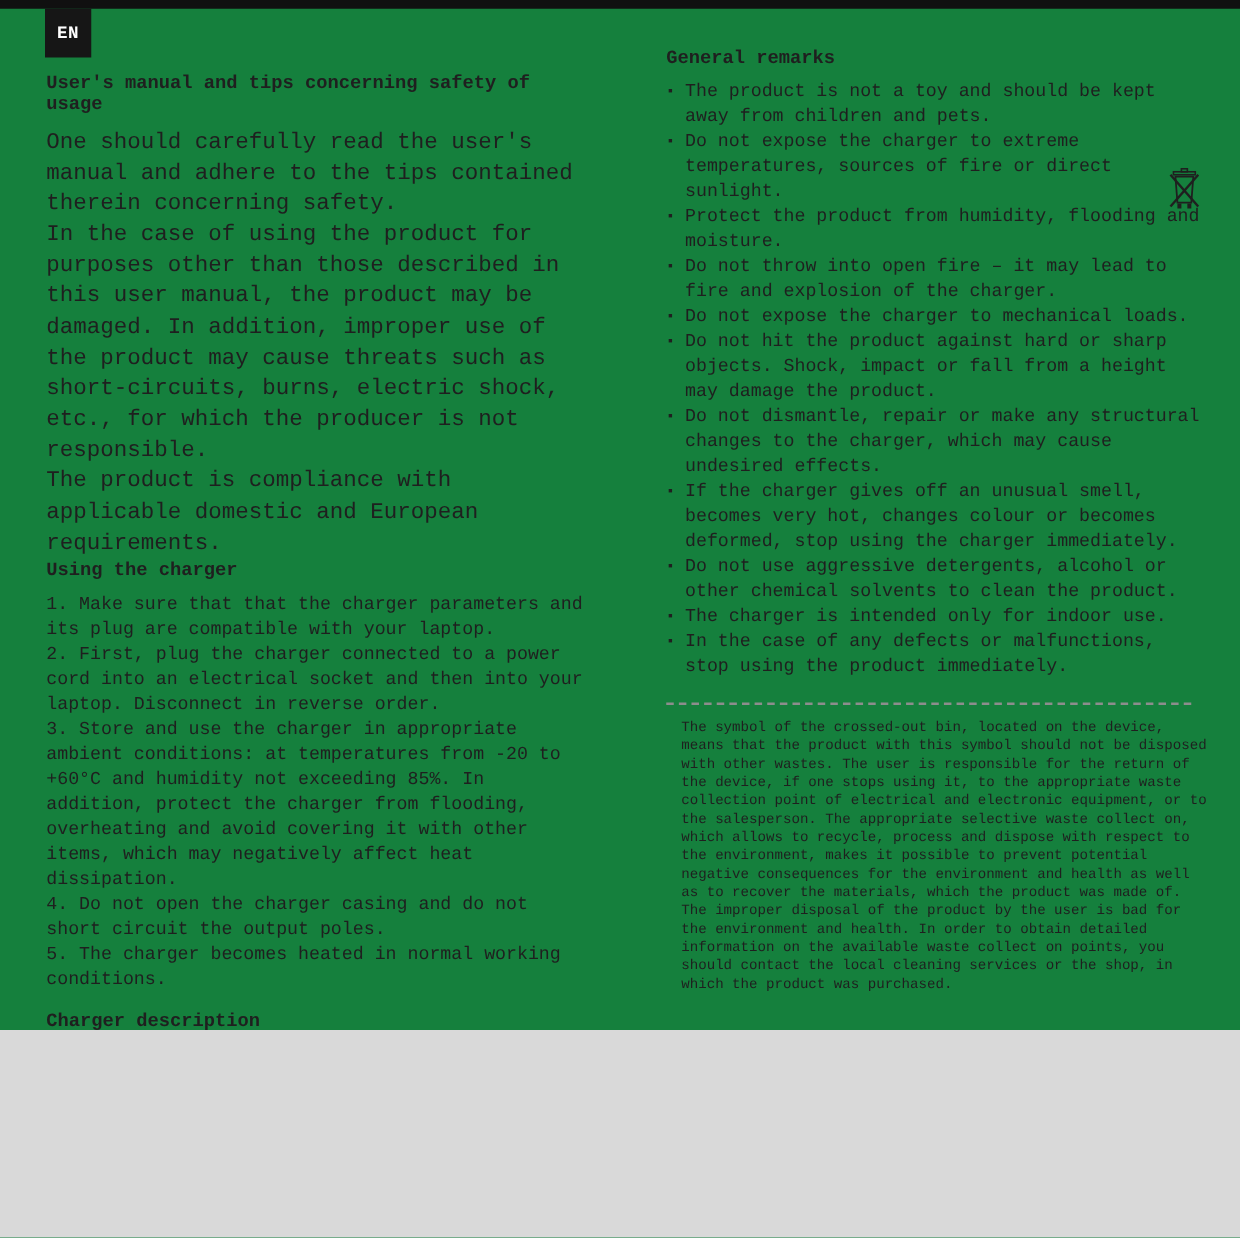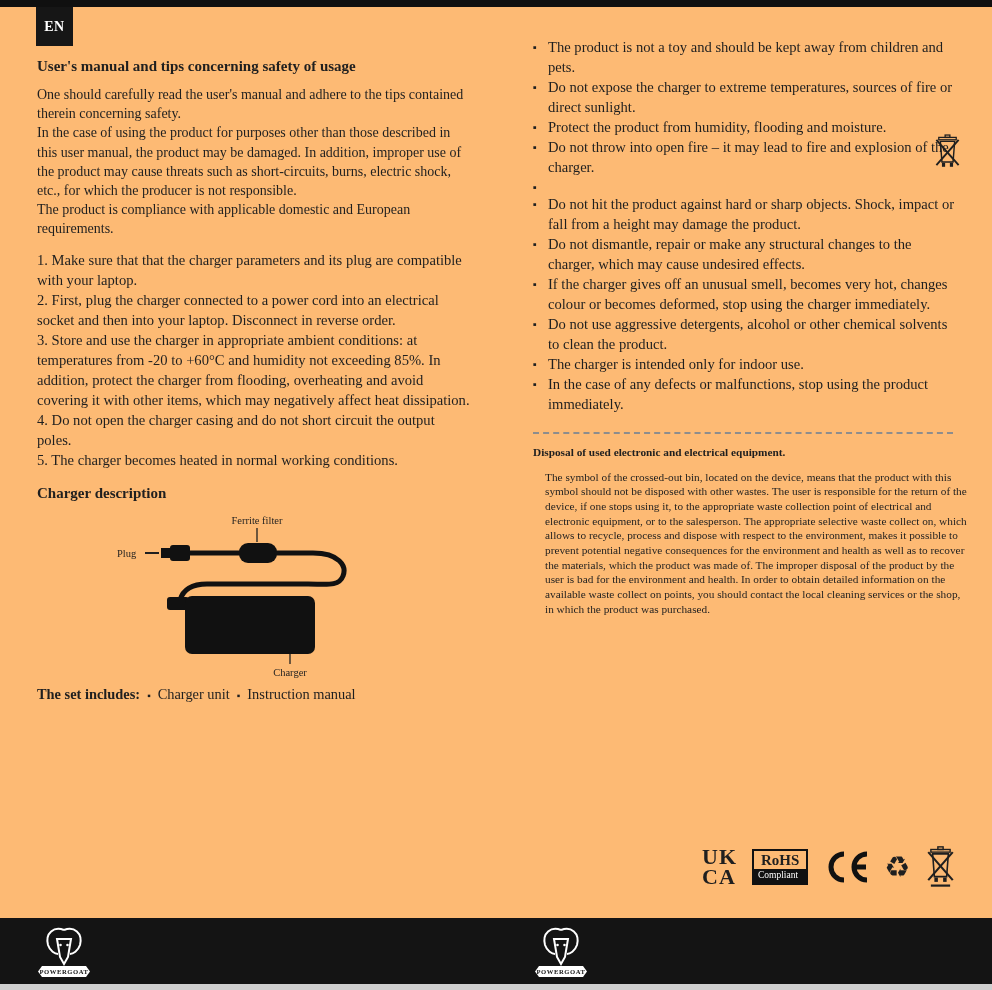--- a/index.html
+++ b/index.html
@@ -1,25 +1,25 @@
 <!DOCTYPE html>
 <html><head>
 <meta charset="utf-8">
 <style>
   html,body{margin:0;padding:0;background:#d9d9d9;}
-  .page{position:relative;width:992px;height:990px;background:#fdba74;overflow:hidden;
-        font-family:Liberation Serif, serif;color:#1f1f1f;}
+  .page{position:relative;width:992px;height:824px;background:#15803d;overflow:hidden;
+        font-family:Liberation Mono, monospace;color:#1f1f1f;}
   .topbar{position:absolute;top:0;left:0;width:100%;height:7px;background:#101010;}
   .lang-badge{position:absolute;top:7px;left:36px;width:37px;height:39px;background:#161616;
         color:#fff;display:flex;align-items:center;justify-content:center;
         font-weight:bold;font-size:14px;letter-spacing:.5px;}
   .col-left{position:absolute;left:37px;top:58px;width:434px;}
   .col-right{position:absolute;left:533px;top:38px;width:428px;}
   .sec-h{font-size:15px;font-weight:bold;margin:0 0 10px;}
-  .body-text{font-size:14px;line-height:1.37;white-space:pre-line;margin:0 0 13px;}
+  .body-text{font-size:18px;line-height:1.37;white-space:pre-line;margin:0 0 1px;}
   .num-item{font-size:14.6px;line-height:1.37;margin:0;}
   .num-list{margin:0 0 14px;}
   .bullet{display:flex;font-size:14.6px;line-height:1.37;}
   .bullet .marker{flex:0 0 15px;font-size:11px;padding-top:2px;}
   .divider{border:0;border-top:2px dashed #8d8d8d;margin:17px 0 12px;width:420px;}
   .disposal-h{font-size:11.3px;font-weight:bold;margin:0 0 7px;}
   .disposal-b{font-size:11.3px;line-height:1.3;margin:12px;width:422px;}
   .set-line{font-size:14.4px;display:flex;align-items:baseline;gap:7px;}
   .set-line .lbl{font-weight:bold;}
   .set-line .marker{font-size:10px;}
@@ -45,20 +45,21 @@
   <div class="lang-badge">
     <span>EN</span>
   </div>
 
   <div class="col-left">
     <h2 class="sec-h">User's manual and tips concerning safety of usage</h2>
     <p class="body-text">One should carefully read the user's manual and adhere to the tips contained therein concerning safety.
 In the case of using the product for purposes other than those described in this user manual, the product may be damaged. In addition, improper use of the product may cause threats such as short-circuits, burns, electric shock, etc., for which the producer is not responsible.
 The product is compliance with applicable domestic and European requirements.</p>
 
+    <h2 class="sec-h">Using the charger</h2>
     <div class="num-list">
       <p class="num-item">1. Make sure that that the charger parameters and its plug are compatible with your laptop.</p>
       <p class="num-item">2. First, plug the charger connected to a power cord into an electrical socket and then into your laptop. Disconnect in reverse order.</p>
       <p class="num-item">3. Store and use the charger in appropriate ambient conditions: at temperatures from -20 to +60°C and humidity not exceeding 85%. In addition, protect the charger from flooding, overheating and avoid covering it with other items, which may negatively affect heat dissipation.</p>
       <p class="num-item">4. Do not open the charger casing and do not short circuit the output poles.</p>
       <p class="num-item">5. The charger becomes heated in normal working conditions.</p>
     </div>
 
     <h2 class="sec-h">Charger description</h2>
 
@@ -81,40 +82,42 @@
     <div class="set-line">
       <span class="lbl">The set includes:</span>
       <span class="marker">▪</span>
       <span>Charger unit</span>
       <span class="marker">▪</span>
       <span>Instruction manual</span>
     </div>
   </div>
 
   <div class="col-right">
+    <h2 class="sec-h">General remarks</h2>
 
     <div>
       <div class="bullet">
           <span class="marker">▪</span>
           <span>The product is not a toy and should be kept away from children and pets.</span>
         </div>
       <div class="bullet">
           <span class="marker">▪</span>
           <span>Do not expose the charger to extreme temperatures, sources of fire or direct sunlight.</span>
         </div>
       <div class="bullet">
           <span class="marker">▪</span>
           <span>Protect the product from humidity, flooding and moisture.</span>
         </div>
       <div class="bullet">
           <span class="marker">▪</span>
           <span>Do not throw into open fire – it may lead to fire and explosion of the charger.</span>
         </div>
       <div class="bullet">
           <span class="marker">▪</span>
+          <span>Do not expose the charger to mechanical loads.</span>
         </div>
       <div class="bullet">
           <span class="marker">▪</span>
           <span>Do not hit the product against hard or sharp objects. Shock, impact or fall from a height may damage the product.</span>
         </div>
       <div class="bullet">
           <span class="marker">▪</span>
           <span>Do not dismantle, repair or make any structural changes to the charger, which may cause undesired effects.</span>
         </div>
       <div class="bullet">
@@ -130,21 +133,20 @@
           <span>The charger is intended only for indoor use.</span>
         </div>
       <div class="bullet">
           <span class="marker">▪</span>
           <span>In the case of any defects or malfunctions, stop using the product immediately.</span>
         </div>
     </div>
 
     <hr class="divider">
 
-    <h3 class="disposal-h">Disposal of used electronic and electrical equipment.</h3>
     <p class="disposal-b">The symbol of the crossed-out bin, located on the device, means that the product with this symbol should not be disposed with other wastes. The user is responsible for the return of the device, if one stops using it, to the appropriate waste collection point of electrical and electronic equipment, or to the salesperson. The appropriate selective waste collect on, which allows to recycle, process and dispose with respect to the environment, makes it possible to prevent potential negative consequences for the environment and health as well as to recover the materials, which the product was made of. The improper disposal of the product by the user is bad for the environment and health. In order to obtain detailed information on the available waste collect on points, you should contact the local cleaning services or the shop, in which the product was purchased.</p>
   </div>
 
   <svg class="bin-top" width="27" height="37" viewBox="0 0 34 46">
     <rect x="14" y="1" width="6" height="3" fill="none" stroke="#1f1f1f" stroke-width="1.6"></rect>
     <rect x="6" y="4" width="22" height="3" fill="none" stroke="#1f1f1f" stroke-width="1.6"></rect>
     <path d="M8,9 L26,9 L24,35 L10,35 Z" fill="none" stroke="#1f1f1f" stroke-width="1.8"></path>
     <rect x="10" y="36" width="4" height="5" fill="#1f1f1f"></rect>
     <rect x="20" y="36" width="4" height="5" fill="#1f1f1f"></rect>
     <line x1="3" y1="7" x2="31" y2="39" stroke="#1f1f1f" stroke-width="2.4"></line>

